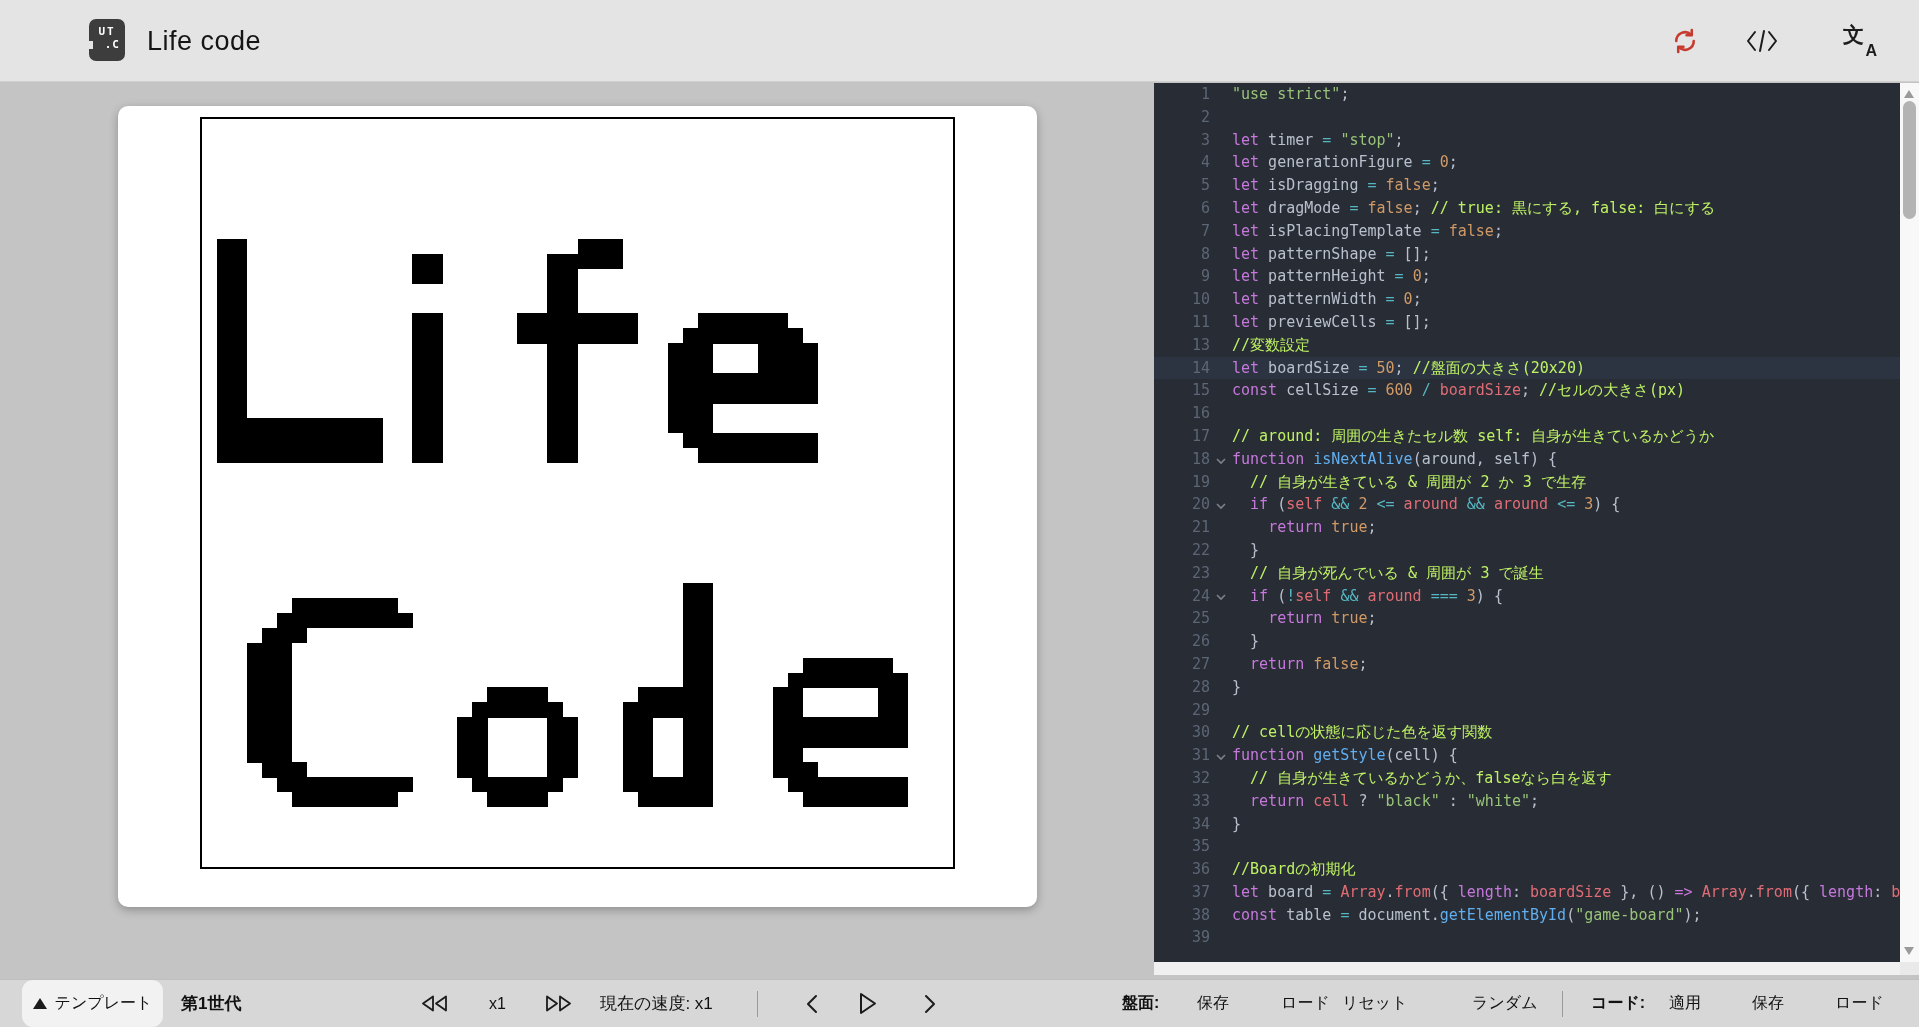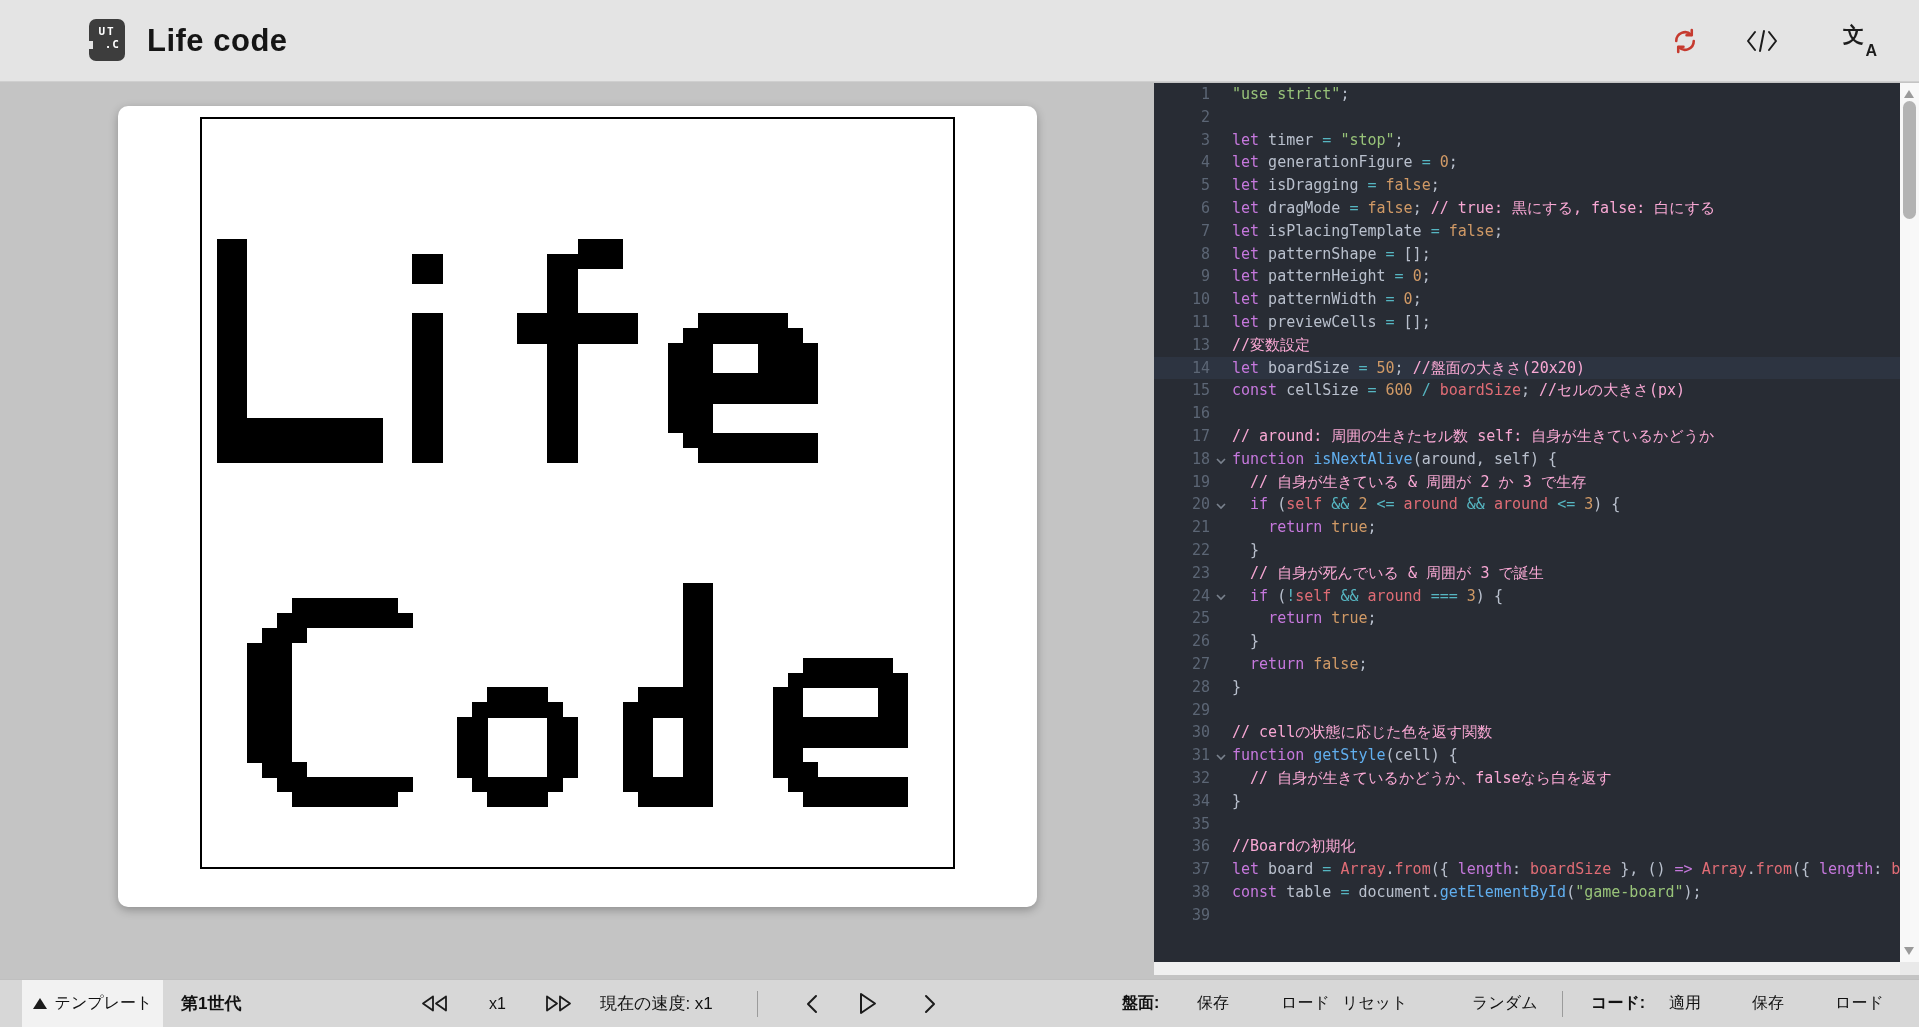--- a/index.html
+++ b/index.html
@@ -8,21 +8,21 @@
   
   .header{position:absolute;left:0;top:0;width:1919px;height:82px;background:#e4e4e4;
           border-bottom:1px solid #cfcfcf;box-sizing:border-box;}
   .logo{position:absolute;left:89px;top:19px;width:36px;height:42px;background:#3d3d3d;
         border-radius:7px;color:#fff;font-family:"DejaVu Sans Mono",monospace;
         font-weight:bold;font-size:11px;line-height:13px;box-sizing:border-box;padding-top:6px;}
   .logo .l1{display:block;text-align:center;letter-spacing:2px;}
   .logo .l2{display:block;text-align:right;padding-right:5px;letter-spacing:1px;}
   .logo-notch{position:absolute;left:-3px;top:22px;width:7px;height:8px;background:#e4e4e4;}
   .app-title{position:absolute;left:147px;top:0;height:82px;display:flex;align-items:center;
-             font-size:31px;font-weight:700;color:#151515;letter-spacing:.5px;}
+             font-size:27px;font-weight:400;color:#151515;letter-spacing:.5px;}
   .hicon{position:absolute;top:0;height:82px;display:flex;align-items:center;cursor:pointer;}
   .hicon svg{display:block;}
   .translate-wrap{position:relative;width:34px;height:34px;color:#1c1c1c;}
   .translate-wrap .zh{position:absolute;left:0;top:-3px;font-size:21px;font-weight:600;}
   .translate-wrap .en{position:absolute;right:0;bottom:-2px;font-size:16px;font-weight:700;}
   
   .main-area{position:absolute;left:0;top:82px;width:1919px;height:897px;background:#c4c4c4;}
   .board-card{position:absolute;left:118px;top:106px;width:919px;height:801px;background:#ffffff;
               border-radius:10px;box-shadow:0 3px 10px rgba(0,0,0,.28);}
   .board-frame{position:absolute;left:200px;top:117px;width:751px;height:748px;background:#ffffff;
@@ -31,37 +31,37 @@
   
   .code-panel{position:absolute;left:1154px;top:83px;width:765px;height:892px;background:#282c34;
               overflow:hidden;}
   .code-lines{position:absolute;left:0;top:0;width:746px;}
   .cl{display:flex;height:22.8px;line-height:22.8px;white-space:pre;
       font-family:"DejaVu Sans Mono",monospace;font-size:15px;}
   .cl.hl{background:#2d3441;}
   .ln{width:56px;text-align:right;color:#5c6675;flex:0 0 auto;}
   .fold{width:22px;flex:0 0 auto;display:flex;align-items:center;justify-content:center;padding-top:4px;box-sizing:border-box;}
   .ct{flex:1 1 auto;overflow:hidden;}
-  .tk-kw{color:#c678dd}.tk-str{color:#98c379}.tk-num{color:#d19a66}.tk-com{color:#f9a8d4}
+  .tk-kw{color:#c678dd}.tk-str{color:#98c379}.tk-num{color:#d19a66}.tk-com{color:#bef264}
   .tk-fn{color:#61afef}.tk-vr{color:#e06c75}.tk-op{color:#56b6c2}.tk-d{color:#b9c0cd}
   
   .vscroll{position:absolute;left:1900px;top:83px;width:19px;height:879px;background:#f8f8f8;}
   .vthumb{position:absolute;left:3px;top:18px;width:13px;height:118px;background:#b3b3b3;border-radius:7px;}
   .arrow-up{position:absolute;left:4px;top:7px;width:0;height:0;
             border-left:5.5px solid transparent;border-right:5.5px solid transparent;
             border-bottom:8px solid #9a9a9a;}
   .arrow-down{position:absolute;left:4px;bottom:7px;width:0;height:0;
             border-left:5.5px solid transparent;border-right:5.5px solid transparent;
             border-top:8px solid #9a9a9a;}
   .hscroll{position:absolute;left:1154px;top:962px;width:746px;height:13px;background:#f0f0f0;}
   .scroll-corner{position:absolute;left:1900px;top:962px;width:19px;height:13px;background:#e9e9e9;}
   
   .toolbar{position:absolute;left:0;top:979px;width:1919px;height:48px;background:#d7d7d7;
            border-top:1px solid #bfbfbf;box-sizing:border-box;color:#111;}
-  .titem{position:absolute;top:0;height:47px;display:flex;align-items:center;font-size:16px;}
+  .titem{position:absolute;top:0;height:47px;display:flex;align-items:center;font-size:16px;border-radius:11px;}
   .tbtn{cursor:pointer;}
   .template-btn{left:22px;width:141px;background:#f2f2f2;justify-content:center;gap:8px;}
   .tri-up{width:0;height:0;border-left:7px solid transparent;border-right:7px solid transparent;
           border-bottom:11px solid #1b1b1b;}
   .gen-label{left:181px;font-size:17px;font-weight:700;}
   .divider{position:absolute;top:11px;width:1px;height:26px;background:#9b9b9b;}
   .speed-text{font-size:17px;}
   .group-label{font-weight:600;}
 </style>
 </head>
@@ -549,20 +549,21 @@
         <div class="cl"><span class="ln">25</span><span class="fold"></span><span class="ct"><span class="tk-d">    </span><span class="tk-kw">return</span><span class="tk-d"> </span><span class="tk-num">true</span><span class="tk-d">;</span></span></div>
         <div class="cl"><span class="ln">26</span><span class="fold"></span><span class="ct"><span class="tk-d">  }</span></span></div>
         <div class="cl"><span class="ln">27</span><span class="fold"></span><span class="ct"><span class="tk-d">  </span><span class="tk-kw">return</span><span class="tk-d"> </span><span class="tk-num">false</span><span class="tk-d">;</span></span></div>
         <div class="cl"><span class="ln">28</span><span class="fold"></span><span class="ct"><span class="tk-d">}</span></span></div>
         <div class="cl"><span class="ln">29</span><span class="fold"></span><span class="ct"></span></div>
         <div class="cl"><span class="ln">30</span><span class="fold"></span><span class="ct"><span class="tk-com">// cellの状態に応じた色を返す関数</span></span></div>
         <div class="cl"><span class="ln">31</span><span class="fold"><svg width="10" height="7" viewBox="0 0 10 7">
               <polyline points="1,1 5,5 9,1" fill="none" stroke="#7a828e" stroke-width="1.6"></polyline>
             </svg></span><span class="ct"><span class="tk-kw">function</span><span class="tk-d"> </span><span class="tk-fn">getStyle</span><span class="tk-d">(cell) {</span></span></div>
         <div class="cl"><span class="ln">32</span><span class="fold"></span><span class="ct"><span class="tk-d">  </span><span class="tk-com">// 自身が生きているかどうか、falseなら白を返す</span></span></div>
+        <div class="cl"><span class="ln">33</span><span class="fold"></span><span class="ct"><span class="tk-d">  </span><span class="tk-kw">return</span><span class="tk-d"> </span><span class="tk-vr">cell</span><span class="tk-d"> ? </span><span class="tk-str">"black"</span><span class="tk-d"> : </span><span class="tk-str">"white"</span><span class="tk-d">;</span></span></div>
         <div class="cl"><span class="ln">34</span><span class="fold"></span><span class="ct"><span class="tk-d">}</span></span></div>
         <div class="cl"><span class="ln">35</span><span class="fold"></span><span class="ct"></span></div>
         <div class="cl"><span class="ln">36</span><span class="fold"></span><span class="ct"><span class="tk-com">//Boardの初期化</span></span></div>
         <div class="cl"><span class="ln">37</span><span class="fold"></span><span class="ct"><span class="tk-kw">let</span><span class="tk-d"> board </span><span class="tk-op">=</span><span class="tk-d"> </span><span class="tk-vr">Array</span><span class="tk-d">.</span><span class="tk-vr">from</span><span class="tk-d">({ </span><span class="tk-kw">length</span><span class="tk-d">: </span><span class="tk-vr">boardSize</span><span class="tk-d"> }, () </span><span class="tk-kw">=&gt;</span><span class="tk-d"> </span><span class="tk-vr">Array</span><span class="tk-d">.</span><span class="tk-vr">from</span><span class="tk-d">({ </span><span class="tk-kw">length</span><span class="tk-d">: </span><span class="tk-vr">boardSize</span></span></div>
         <div class="cl"><span class="ln">38</span><span class="fold"></span><span class="ct"><span class="tk-kw">const</span><span class="tk-d"> table </span><span class="tk-op">=</span><span class="tk-d"> </span><span class="tk-d">document</span><span class="tk-d">.</span><span class="tk-fn">getElementById</span><span class="tk-d">(</span><span class="tk-str">"game-board"</span><span class="tk-d">);</span></span></div>
         <div class="cl"><span class="ln">39</span><span class="fold"></span><span class="ct"></span></div>
       </div>
   </div>
   <div class="vscroll">
     <div class="arrow-up"></div>

